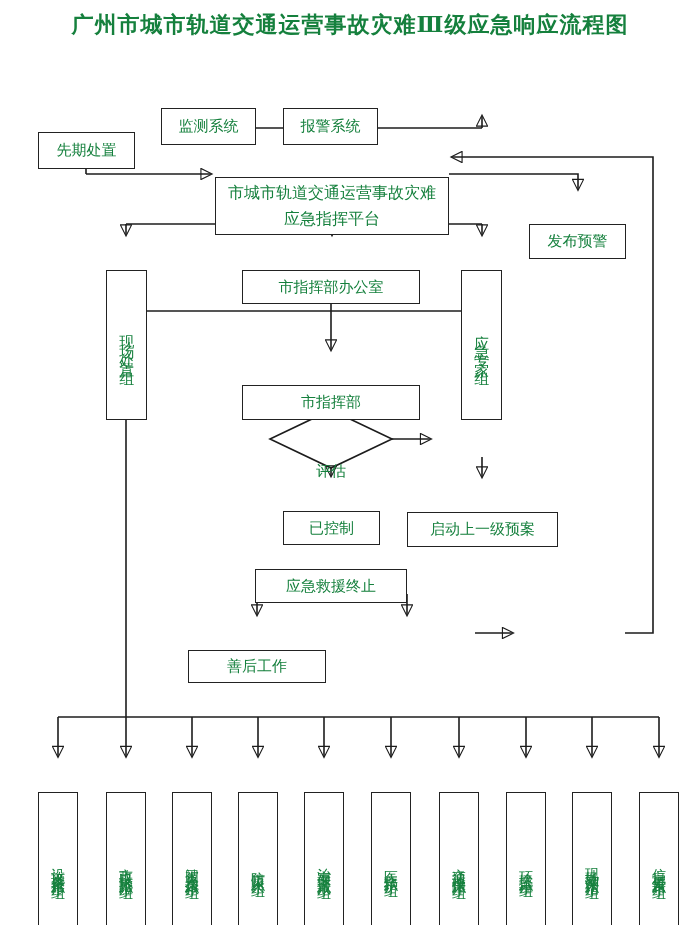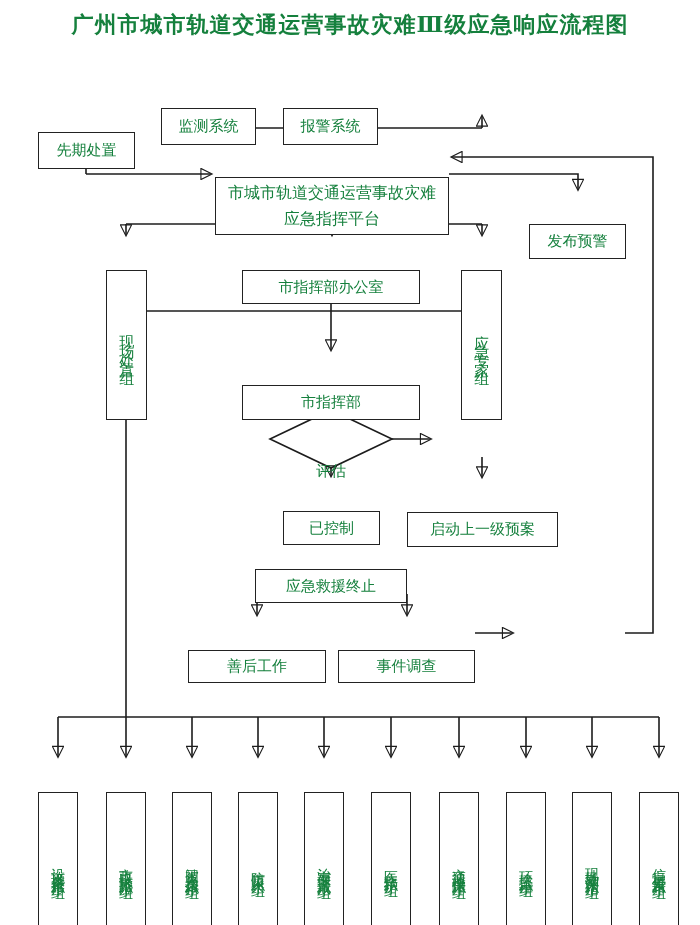--- a/index.html
+++ b/index.html
@@ -117,21 +117,20 @@
     <span class="vlabel">应急专家组</span>
   </div>
   <div class="node" style="left:242px;top:353px;width:178px;height:35px">市指挥部</div>
 
   <div class="node plain" style="left:270px;top:424px;width:122px;height:30px">评估</div>
   <div class="node" style="left:407px;top:480px;width:151px;height:35px">启动上一级预案</div>
   <div class="node" style="left:283px;top:479px;width:97px;height:34px">已控制</div>
   <div class="node" style="left:255px;top:537px;width:152px;height:34px">应急救援终止</div>
 
   <div class="node" style="left:188px;top:618px;width:138px;height:33px">善后工作</div>
-  <div class="node" style="left:338px;top:618px;width:137px;height:33px">事件调查</div>
 
   <div class="node vgroup" style="left:38px;top:760px;width:40px;height:150px">
     <span class="vlabel">设施设备抢修小组</span>
   </div>
   <div class="node vgroup" style="left:106px;top:760px;width:40px;height:150px">
     <span class="vlabel">市政设施抢险小组</span>
   </div>
   <div class="node vgroup" style="left:172px;top:760px;width:40px;height:150px">
     <span class="vlabel">被困人员搜救小组</span>
   </div>

